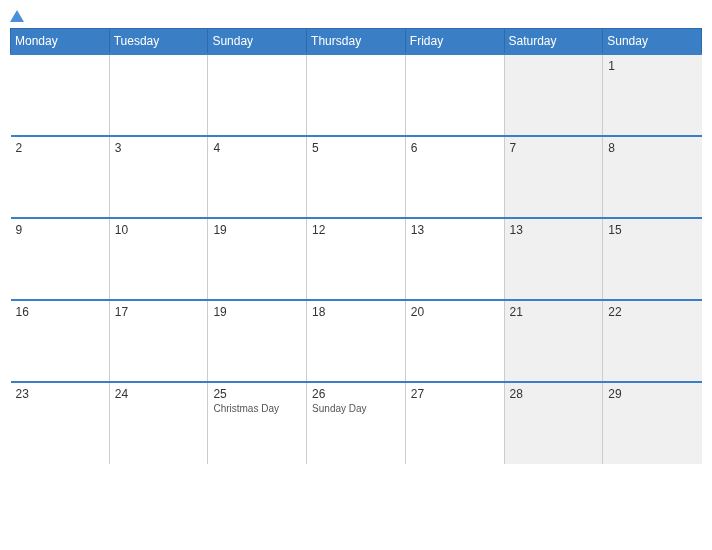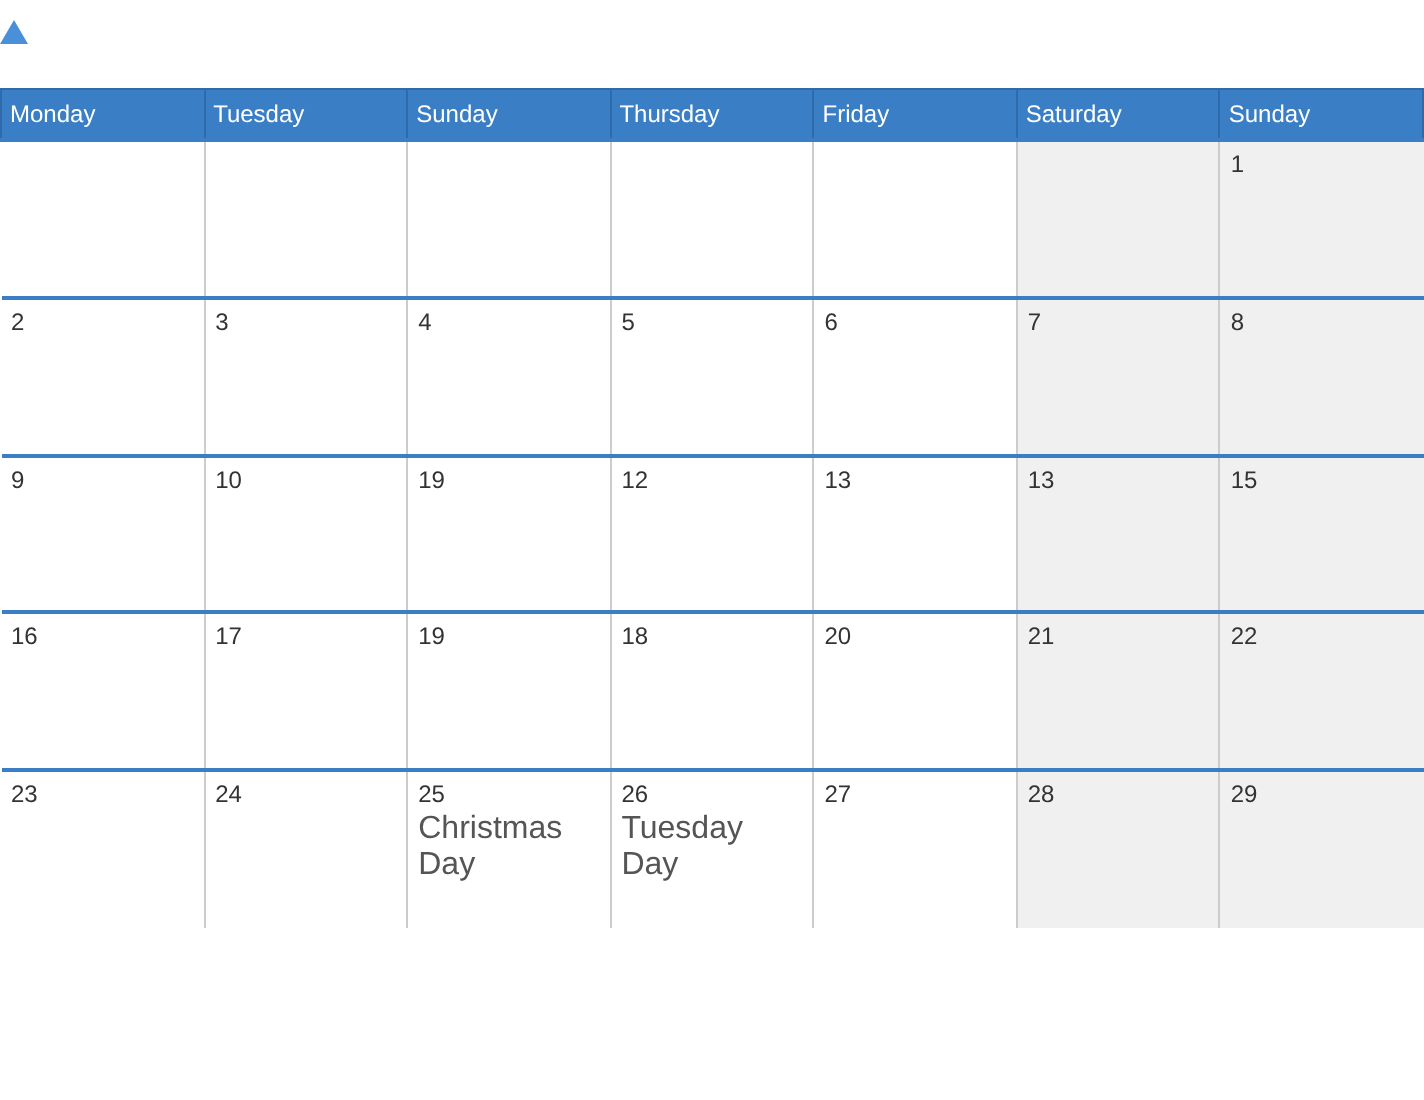--- a/index.html
+++ b/index.html
@@ -6,24 +6,23 @@
     body {
       width: 712px;
       height: 550px;
       background: #fff;
       font-family: Arial, sans-serif;
       overflow: hidden;
     }
     .page {
       width: 712px;
       height: 474px;
-      padding: 10px 0;
+      padding: 10px 10px;
       display: flex;
       flex-direction: column;
-      gap: 16px;
     }
     .header {
       display: flex;
       align-items: center;
       justify-content: space-between;
       margin-bottom: 6px;
       position: relative;
     }
     .logo {
       display: flex;
@@ -106,21 +105,21 @@
     }
     .calendar-table tbody tr td.empty-sat {
       background: #f0f0f0;
     }
     .day-num {
       font-size: 12px;
       color: #333;
       display: block;
     }
     .day-event {
-      font-size: 16px;
+      font-size: 10px;
       color: #555;
       display: block;
       margin-top: 2px;
     }
     .last-row td {
       height: 55px;
     }
   </style>
 </head>
 <body>
@@ -237,21 +236,21 @@
           </td>
           <td>
             <span class="day-num">24</span>
           </td>
           <td>
             <span class="day-num">25</span>
             <span class="day-event">Christmas Day</span>
           </td>
           <td>
             <span class="day-num">26</span>
-            <span class="day-event">Tuesday Day</span>
+            <span class="day-event">Sunday Day</span>
           </td>
           <td>
             <span class="day-num">27</span>
           </td>
           <td class="saturday">
             <span class="day-num">28</span>
           </td>
           <td class="saturday">
             <span class="day-num">29</span>
           </td>

